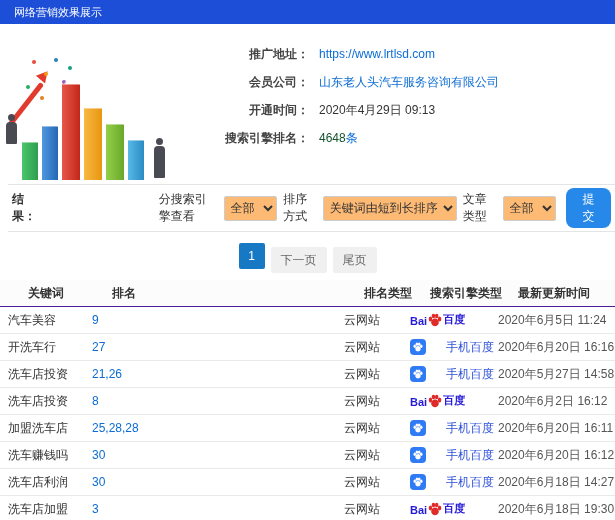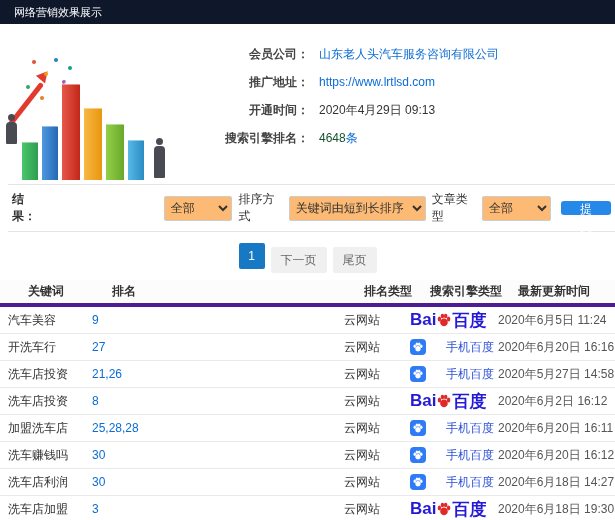--- a/index.html
+++ b/index.html
@@ -3,21 +3,21 @@
 <meta charset="utf-8">
 <style>
   * { margin:0; padding:0; box-sizing:border-box; }
   body {
     width:615px; height:520px;
     font-family:"Liberation Sans","DejaVu Sans",sans-serif;
     font-size:12px; color:#333; background:#fff; overflow:hidden;
   }
   
   .titlebar {
-    background:#0f172a; color:#fff; font-size:11px;
+    background:#1d4ed8; color:#fff; font-size:11px;
     padding:5px 14px; height:24px; line-height:14px;
   }
   
   .info-section { display:flex; padding:6px 4px 2px 4px; height:160px; }
   .chart-img { width:175px; height:150px; position:relative; flex:none; overflow:hidden; }
   .bar { position:absolute; bottom:0; border-radius:1px 1px 0 0; }
   .bar::before{ content:""; position:absolute; top:-5px; left:3px; width:100%; height:6px;
     background:rgba(255,255,255,.45); transform:skewX(-40deg); }
   .dot { position:absolute; width:4px; height:4px; border-radius:50%; }
   .arrow-shaft { position:absolute; width:52px; height:5px; background:#e23b2e;
@@ -43,44 +43,44 @@
   .result-label { font-weight:bold; color:#333; }
   .filter-controls { display:flex; align-items:center; margin-left:118px; gap:6px; }
   .filter-controls label { color:#333; }
   select {
     height:25px; border:1px solid #ccc; background:#fdba74; color:#333;
     font-family:inherit; font-size:12px; border-radius:2px; padding:0 2px;
   }
   .sel-small { width:74px; }
   .sel-wide { width:148px; }
   .submit-btn {
-    background:#2688e8; color:#fff; border:none; border-radius:3px;
-    height:14px; padding:0 14px; font-size:12px; cursor:pointer; margin-left:4px;
+    background:#2688e8; color:#fff; border:none; border-radius:8px;
+    height:40px; padding:0 14px; font-size:12px; cursor:pointer; margin-left:4px;
   }
   
   .pagination { display:flex; justify-content:center; align-items:center; gap:6px; padding:12px 0; height:48px; }
   .page-current {
     background:#1779c4; color:#fff; min-width:26px; height:26px;
     display:inline-flex; align-items:center; justify-content:center; border-radius:2px;
   }
   .page-btn {
     background:#f0f0f0; color:#666; height:26px; padding:0 10px;
     display:inline-flex; align-items:center; border-radius:2px; cursor:pointer;margin-top:8px;
   }
   
   .table { width:100%; }
   .trow, .thead {
     display:grid; grid-template-columns:84px 252px 66px 88px 1fr;
     align-items:center; height:27px; padding-left:8px;
     border-bottom:1px solid #e9e9e9;
   }
-  .thead { font-weight:bold; color:#333; background:#fcfcfc; border-bottom:4px solid #4c1d95;padding-left:28px; }
+  .thead { font-weight:bold; color:#333; background:#fcfcfc; border-bottom:1px solid #4c1d95;padding-left:28px; }
   .cell { overflow:hidden; white-space:nowrap; }
   .rank-link { color:#0b6cd4; cursor:pointer; }
-  .engine-pc { display:inline-flex; align-items:center; gap:1px; font-weight:bold; color:#2519d8; font-size:17px; }
+  .engine-pc { display:inline-flex; align-items:flex-end; gap:1px; font-weight:bold; color:#2519d8; font-size:11px; }
   .engine-mobile { display:inline-flex; align-items:center; gap:20px; color:#2f52d9; }
   .m-icon { width:16px; height:16px; background:#2f7bf5; border-radius:4px;
     display:inline-flex; align-items:center; justify-content:center; }
   .upd { color:#555; }
 </style>
 </head>
 <body>
 
 <div class="titlebar">网络营销效果展示</div>
 
@@ -105,43 +105,44 @@
       <div class="head"></div>
         <div class="body"></div>
     </div>
     <div class="figure" style="left:150px;bottom:2px;">
       <div class="head"></div>
         <div class="body" style="height:32px"></div>
     </div>
   </div>
   <div class="info-rows">
     <div class="info-row">
+      <span class="info-label">推广地址：</span>
+      <a class="info-value link">https://www.lrtlsd.com</a>
+    </div>
+    <div class="info-row">
       <span class="info-label">会员公司：</span>
       <a class="info-value link">山东老人头汽车服务咨询有限公司</a>
-    </div>
-    <div class="info-row">
-      <span class="info-label">推广地址：</span>
-      <a class="info-value link">https://www.lrtlsd.com</a>
     </div>
     <div class="info-row">
       <span class="info-label">开通时间：</span>
       <span class="info-value plain-value">2020年4月29日 09:13</span>
     </div>
     <div class="info-row">
       <span class="info-label">搜索引擎排名：</span>
       <span class="info-value">
         <span class="num-orange">4648</span><span class="link">条</span>
       </span>
     </div>
   </div>
 </div>
 
 <div class="filter-band">
   <span class="result-label">结果：</span>
   <div class="filter-controls">
+    <label>分搜索引擎查看</label>
     <select class="sel-small">
       <option>全部</option>
     </select>
     <label>排序方式</label>
     <select class="sel-wide">
       <option>关键词由短到长排序</option>
     </select>
     <label>文章类型</label>
     <select class="sel-small">
       <option>全部</option>

